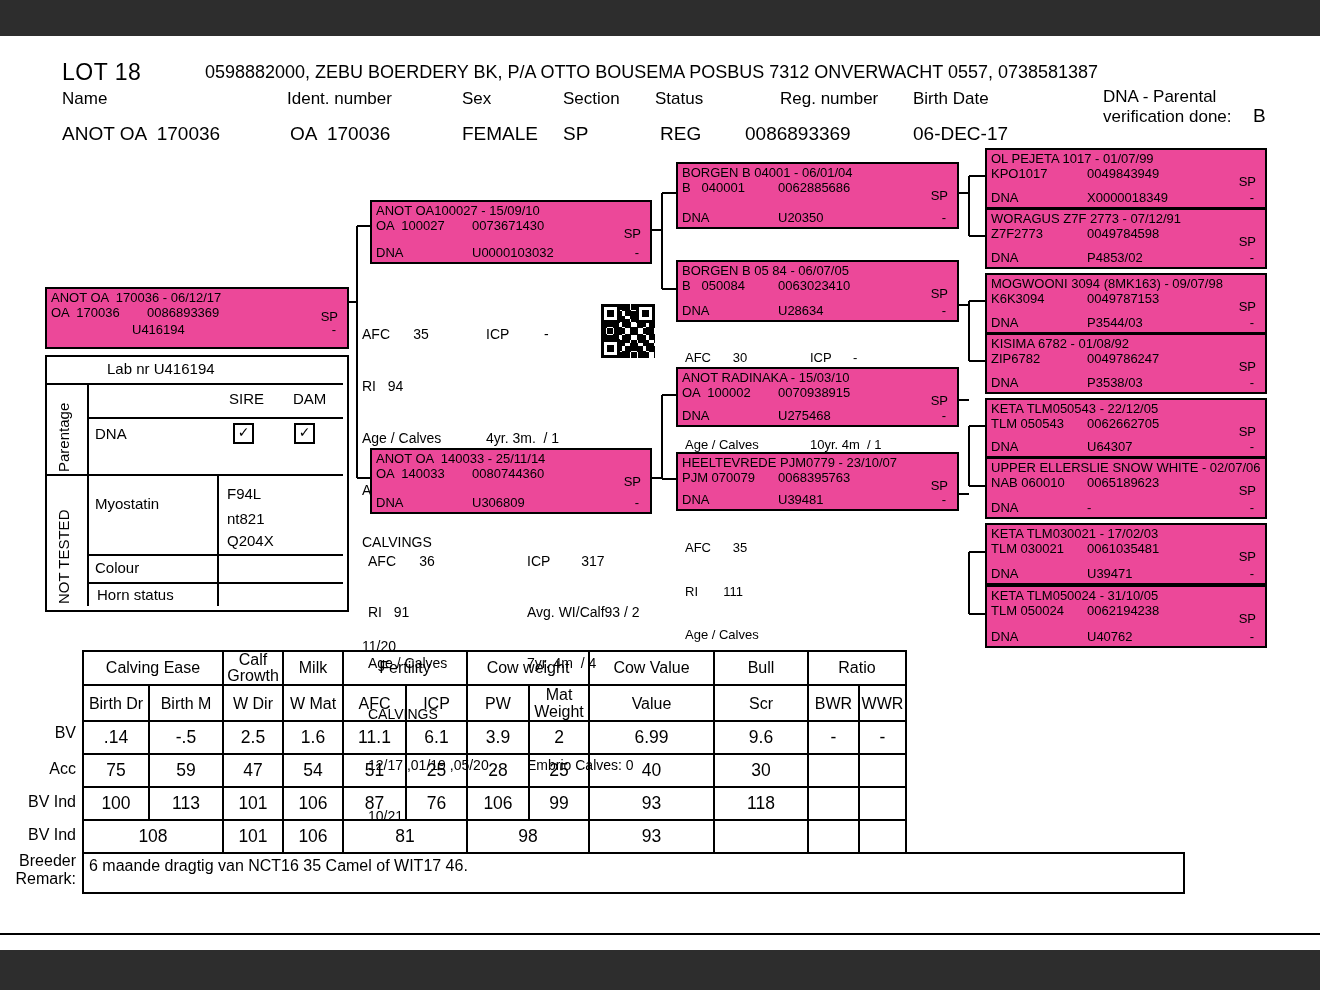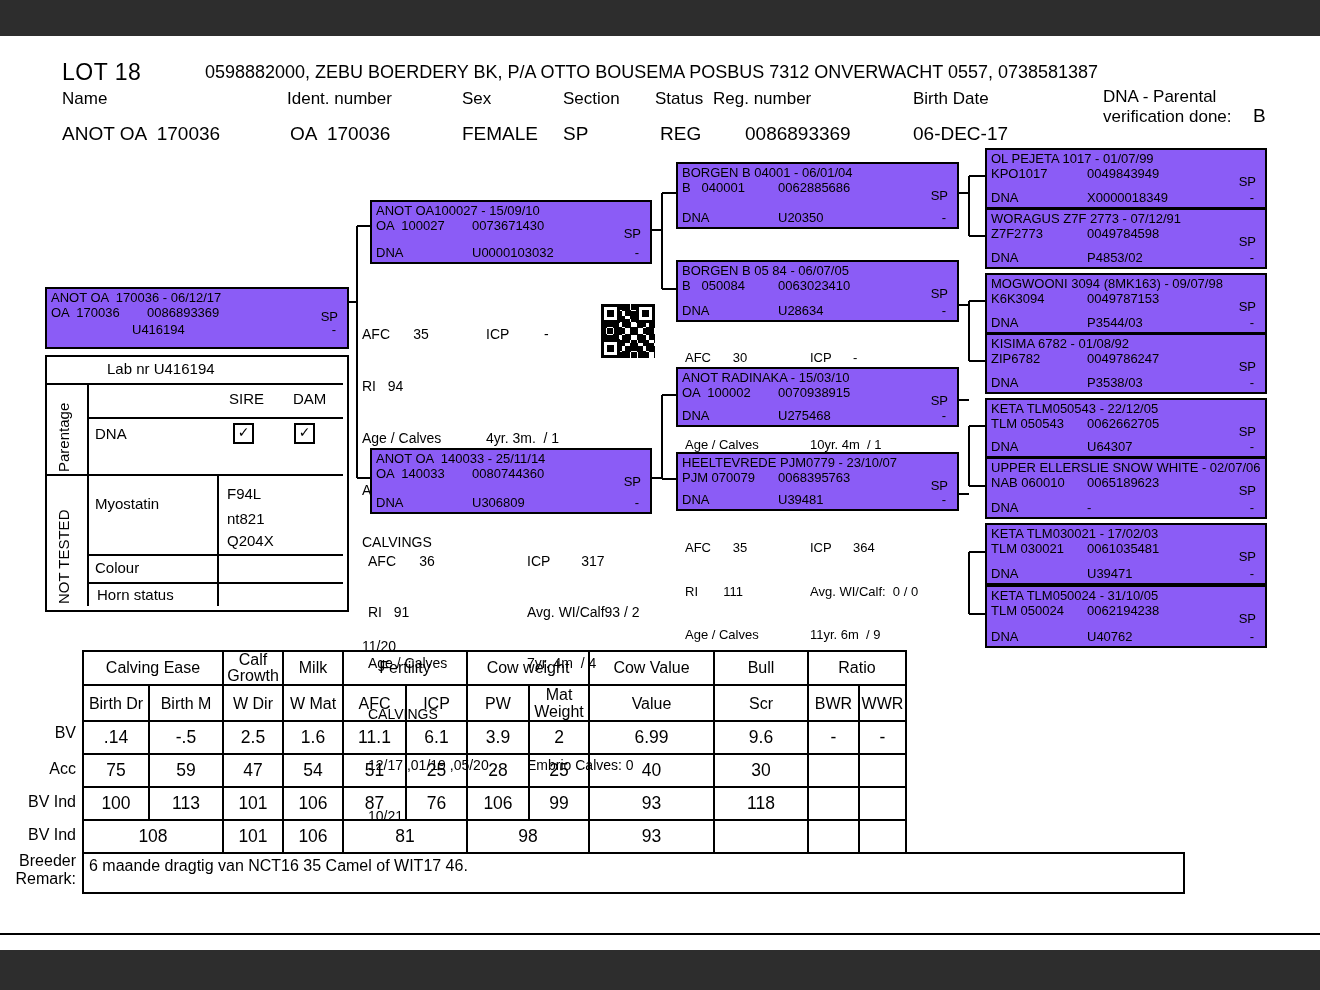--- a/index.html
+++ b/index.html
@@ -7,21 +7,21 @@
   .page{position:relative;width:1320px;height:990px;margin:0 auto;background:#fff;
         font-family:"Liberation Sans","DejaVu Sans",sans-serif;color:#000;overflow:hidden;}
   .abs{position:absolute;}
   .bar{position:absolute;left:0;width:1320px;background:#2d2d2d;}
   .hline{position:absolute;background:#000;}
   .lot{font-size:23px;letter-spacing:.5px;}
   .owner{font-size:18px;}
   .flabel{font-size:17px;white-space:pre;}
   .fvalue{font-size:19px;white-space:pre;}
   
-  .pbox{position:absolute;border:2px solid #000;font-size:13px;background:#8b5cf6;}
+  .pbox{position:absolute;border:2px solid #000;font-size:13px;background:#ec4899;}
   .pbox span{white-space:pre;}
   .pbox .bt{position:absolute;left:4px;top:1px;}
   .pbox .bid{position:absolute;left:4px;top:16px;}
   .pbox .breg{position:absolute;left:100px;top:16px;}
   .pbox .bsp{position:absolute;right:9px;top:24px;}
   .pbox .bdl{position:absolute;left:4px;bottom:2px;}
   .pbox .bdv{position:absolute;left:100px;bottom:2px;}
   .pbox .bdash{position:absolute;right:11px;bottom:2px;}
   .pbox.subject .bdv{left:85px;bottom:10px;}
   .pbox.subject .bdash{bottom:10px;}
@@ -62,21 +62,21 @@
   <div class="bar" style="top:0;height:36px;"></div>
 
   <div class="abs lot" style="left:62px;top:59px;">LOT 18</div>
   <div class="abs owner" style="left:205px;top:62px;">0598882000, ZEBU BOERDERY BK, P/A OTTO BOUSEMA POSBUS 7312 ONVERWACHT 0557, 0738581387</div>
 
   <div class="abs flabel" style="left:62px;top:89px;">Name</div>
   <div class="abs flabel" style="left:287px;top:89px;">Ident. number</div>
   <div class="abs flabel" style="left:462px;top:89px;">Sex</div>
   <div class="abs flabel" style="left:563px;top:89px;">Section</div>
   <div class="abs flabel" style="left:655px;top:89px;">Status</div>
-  <div class="abs flabel" style="left:713px;top:89px;">Reg. number</div>
+  <div class="abs flabel" style="left:780px;top:89px;">Reg. number</div>
   <div class="abs flabel" style="left:913px;top:89px;">Birth Date</div>
 
   <div class="abs fvalue" style="left:62px;top:123px;">ANOT OA  170036</div>
   <div class="abs fvalue" style="left:290px;top:123px;">OA  170036</div>
   <div class="abs fvalue" style="left:462px;top:123px;">FEMALE</div>
   <div class="abs fvalue" style="left:563px;top:123px;">SP</div>
   <div class="abs fvalue" style="left:660px;top:123px;">REG</div>
   <div class="abs fvalue" style="left:745px;top:123px;">0086893369</div>
   <div class="abs fvalue" style="left:913px;top:123px;">06-DEC-17</div>
 
@@ -225,25 +225,20 @@
     <span class="breg">0068395763</span>
     <span class="bsp">SP</span>
     <span class="bdl">DNA</span>
     <span class="bdv">U39481</span>
     <span class="bdash">-</span>
   </div>
   <div class="scol s13" style="left:685px;top:510px;width:120px;">
     <span>AFC      35</span>
     <span>RI       111</span>
     <span>Age / Calves</span>
-  </div>
-  <div class="scol s13" style="left:810px;top:510px;width:145px;">
-    <span>ICP      364</span>
-    <span>Avg. WI/Calf:  0 / 0</span>
-    <span>11yr. 6m  / 9</span>
   </div>
 
   <div class="pbox" style="left:985px;top:148px;width:278px;height:57px;">
     <span class="bt">OL PEJETA 1017 - 01/07/99</span>
     <span class="bid">KPO1017</span>
     <span class="breg">0049843949</span>
     <span class="bsp">SP</span>
     <span class="bdl">DNA</span>
     <span class="bdv">X0000018349</span>
     <span class="bdash">-</span>

